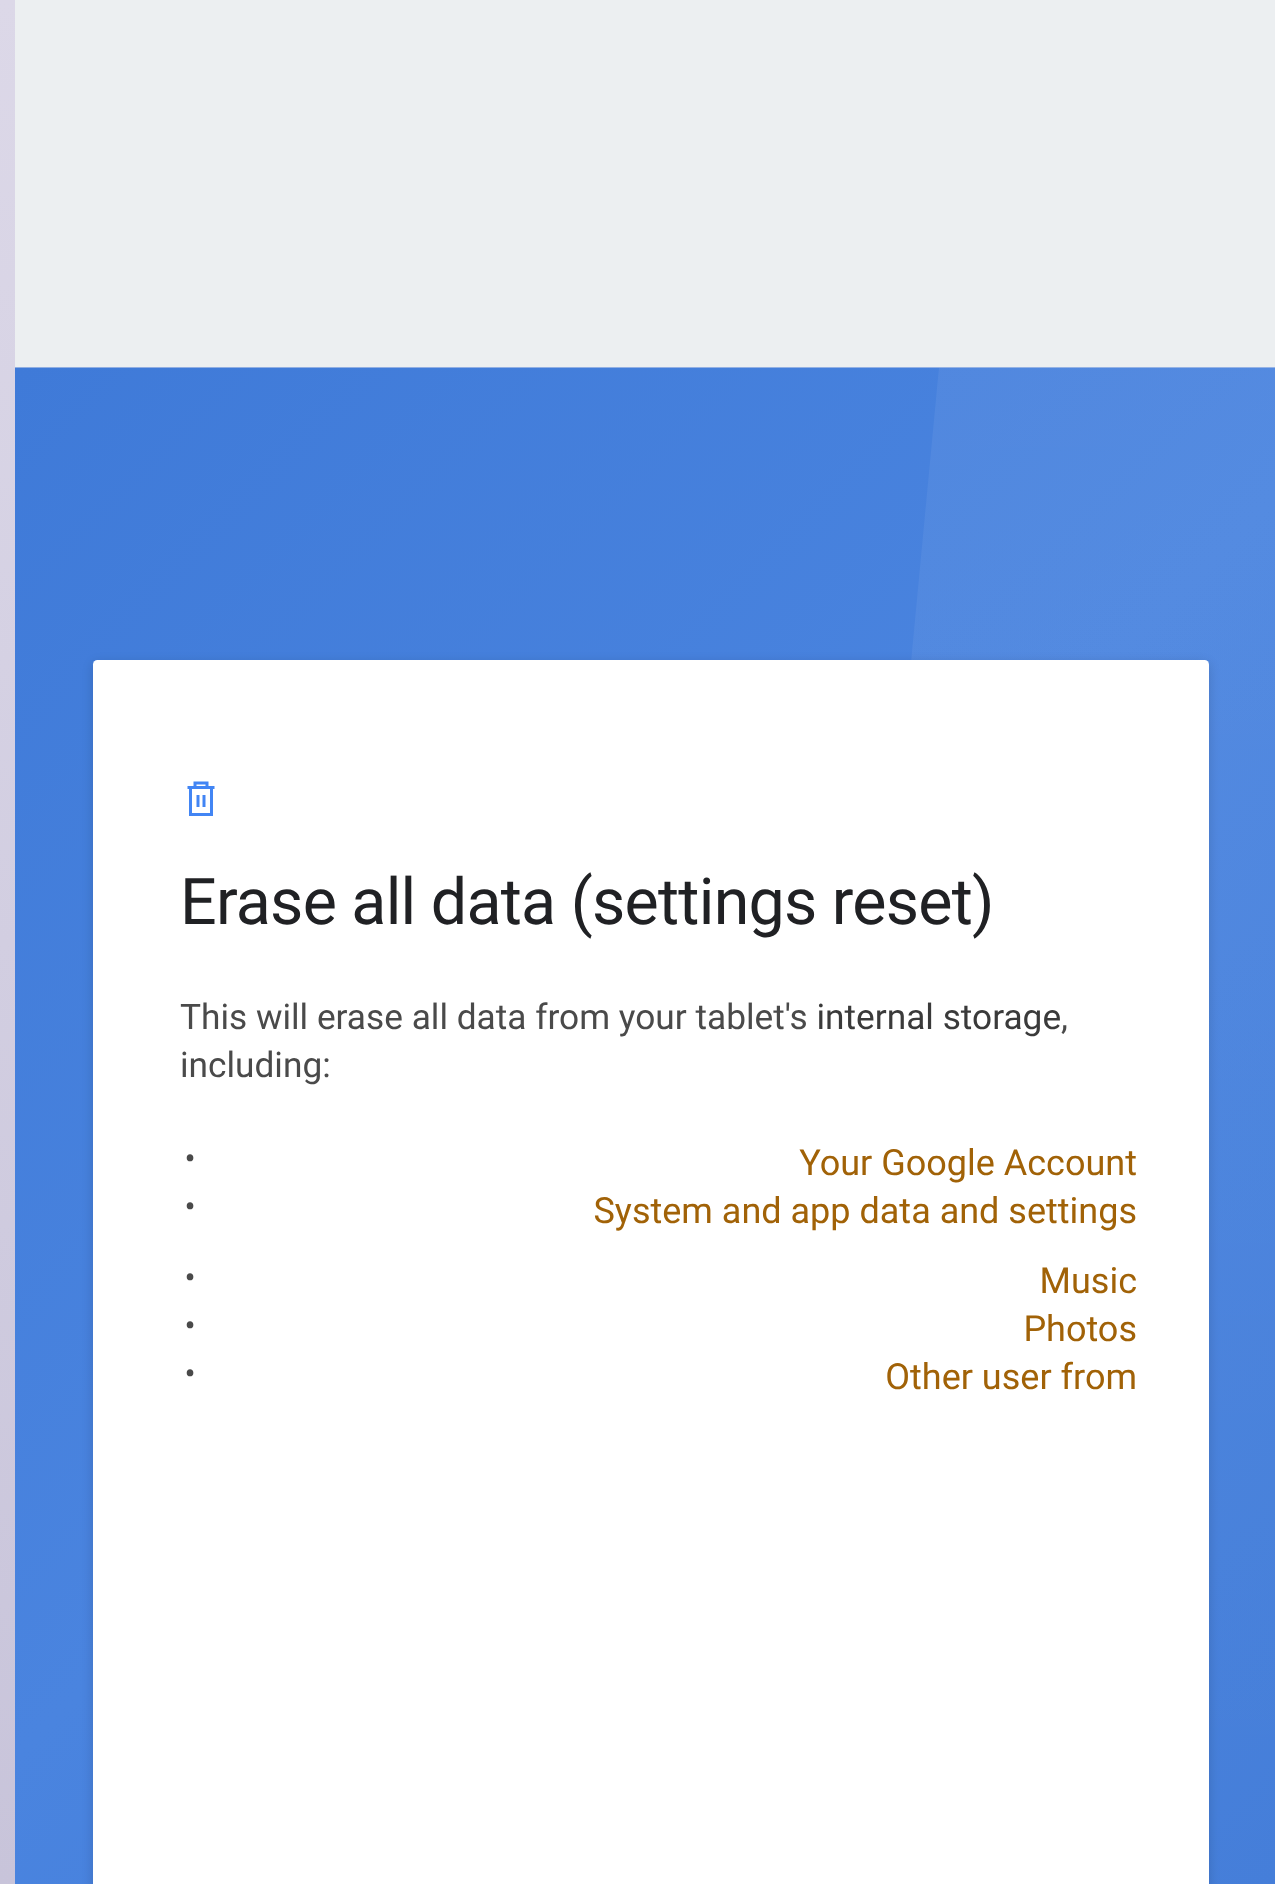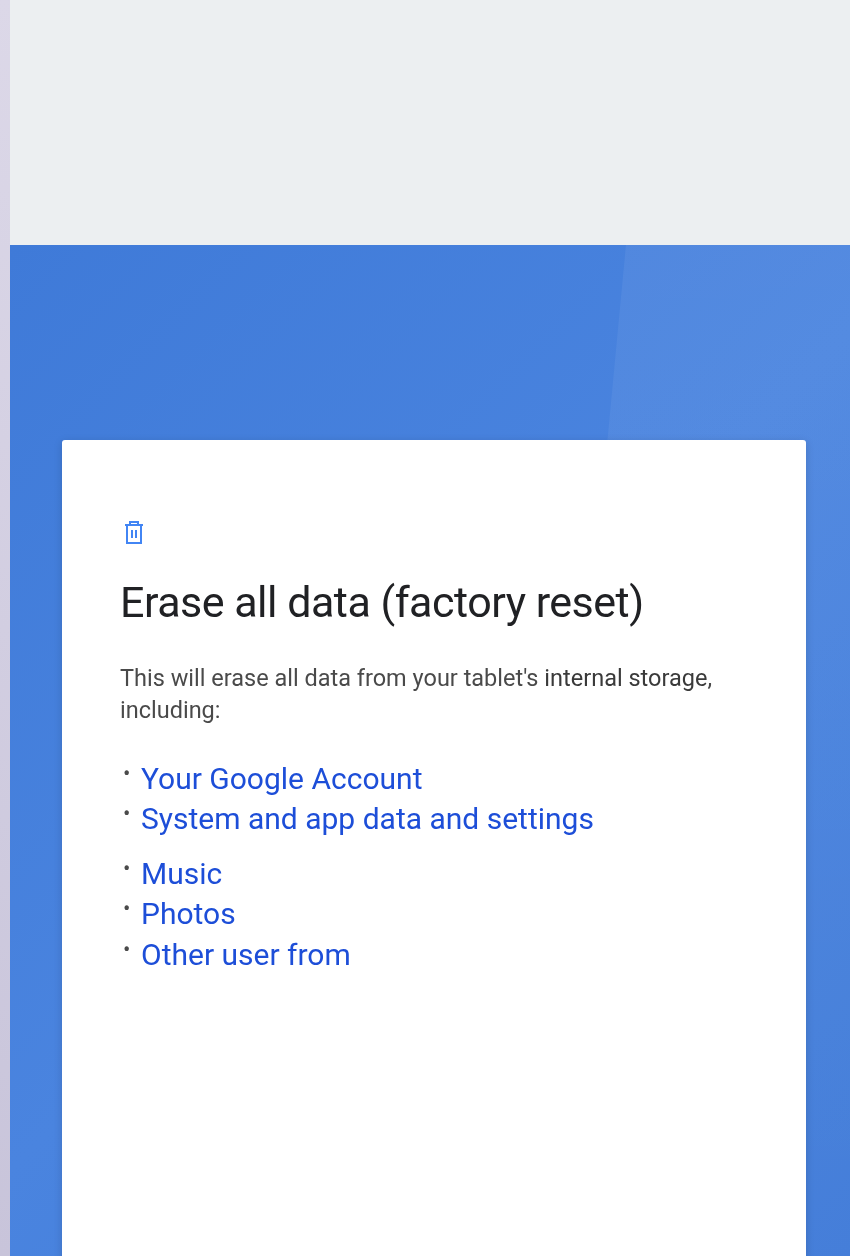--- a/index.html
+++ b/index.html
@@ -92,25 +92,26 @@
       font-weight: 400;
       color: #3a3a3a;
     }
     
     .item-list {
       list-style: none;
       padding-left: 3px;
     }
     
     .item-list li {
-      font-size: 30px;
+      font-size: 24px;
       line-height: 1.35;
-      color: #1d4ed8;
+      color: #a16207;
       position: relative;
       padding-left: 18px;
+      text-align: right;
     }
     
     .item-list li::before {
       content: '•';
       position: absolute;
       left: 0;
       font-size: 22px;
       color: #4a4a4a;
     }
     
@@ -129,21 +130,21 @@
       <span class="trash-icon">
         <svg viewBox="0 0 24 28" fill="none" stroke="#4285f4" stroke-width="2">
           <path d="M3 7 L21 7"></path>
           <path d="M8 7 L8 4 L16 4 L16 7"></path>
           <path d="M5 7 L5 25 L19 25 L19 7"></path>
           <line x1="10" y1="12" x2="10" y2="20"></line>
           <line x1="14" y1="12" x2="14" y2="20"></line>
         </svg>
       </span>
       
-      <h1 class="dialog-title">Erase all data (factory reset)</h1>
+      <h1 class="dialog-title">Erase all data (settings reset)</h1>
       
       <p class="dialog-description">
         <span>This will erase all data from your tablet's </span><span class="bold">internal storage</span><span>, including:</span>
       </p>
       
       <ul class="item-list">
         <li>Your Google Account</li>
         <li>System and app data and settings</li>
         <li class="spaced">Music</li>
         <li>Photos</li>

